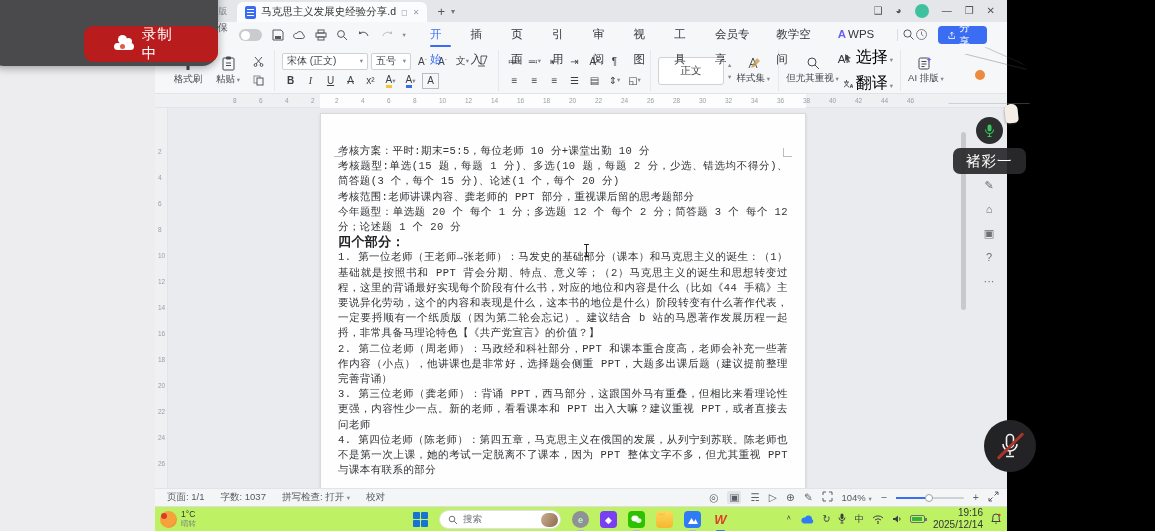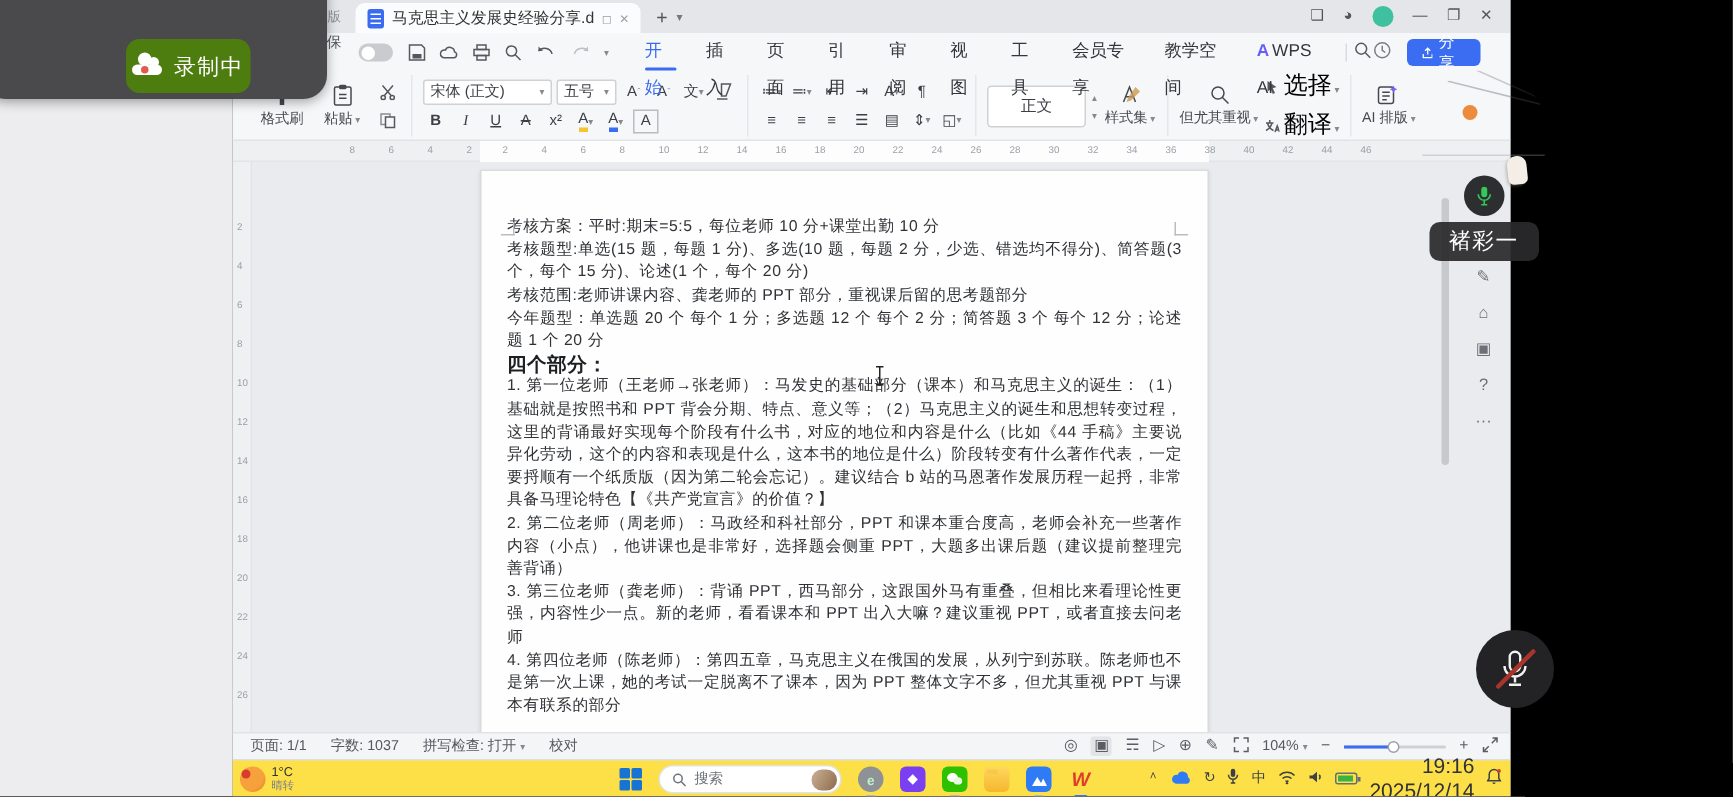--- a/index.html
+++ b/index.html
@@ -72,21 +72,21 @@
   .docarea { position:relative; height:380px; background:#e9ebee; overflow:hidden; }
   .vruler { position:absolute; left:0; top:0; width:13px; height:100%; background:#eef0f2; border-right:1px solid #e3e4e7; }
   .vtick { position:absolute; left:3px; font-size:6.5px; color:#9a9ea5; }
   .page { position:absolute; left:165px; top:5px; width:486px; height:600px; background:#fefefe;
     border:1px solid #d9dadc; box-shadow:0 1px 3px rgba(0,0,0,.10); padding:30px 17px 0 17px; }
   .cropmark { position:absolute; width:9px; height:9px; }
   .cm-tl { left:13px; top:34px; border-right:1px solid #b9bcc0; border-bottom:1px solid #b9bcc0; }
   .cm-tr { right:13px; top:34px; border-left:1px solid #b9bcc0; border-bottom:1px solid #b9bcc0; }
   .doc-title { font-family:"Liberation Serif","DejaVu Serif",serif; font-size:16px; font-weight:bold; color:#1d1f22;
     text-align:center; margin-bottom:11px; letter-spacing:1px; }
-  .para { font-family:Liberation Sans, sans-serif; font-size:10.5px; line-height:15.2px; color:#2f3236;
+  .para { font-family:Liberation Mono, monospace; font-size:10.5px; line-height:15.2px; color:#2f3236;
     text-align:justify; letter-spacing:0.4px; }
   .para.heading { font-weight:bold; font-size:13px; color:#1d1f22; }
   .ibeam { position:absolute; left:428px; top:136px; width:7px; height:13px; }
   .ibeam:before { content:""; position:absolute; left:3px; top:0; width:1px; height:13px; background:#222; }
   .ibeam:after { content:""; position:absolute; left:1px; top:0; width:5px; height:1px; background:#222; box-shadow:0 12px 0 #222; }
   .scroll-thumb { position:absolute; left:806px; top:24px; width:5px; height:178px; background:#c7c9cc; border-radius:3px; }
   .side-icons { position:absolute; left:822px; top:72px; width:24px; display:flex; flex-direction:column; align-items:center; gap:13px; }
   .side-icons span { font-size:11px; color:#6d7076; line-height:1; }
 
   
@@ -94,21 +94,21 @@
     font-size:9.5px; color:#55585e; padding:0 8px; }
   .sleft { display:flex; align-items:center; gap:16px; padding-left:4px; }
   .sright { margin-left:auto; display:flex; align-items:center; gap:9px; }
   .sico { font-size:10.5px; color:#5a5d63; line-height:1; }
   .sico.active { background:#e2e4e8; border-radius:2px; padding:1px 2px; }
   .zoom-slider { width:68px; height:2px; background:#cfd1d5; border-radius:1px; position:relative; }
   .zoom-slider .zfill { position:absolute; left:0; top:0; height:2px; width:45%; background:#3b6df2; }
   .zoom-slider .zdot { position:absolute; left:43%; top:-3px; width:8px; height:8px; border-radius:50%; background:#fff; border:1px solid #9aa0a8; }
 
   
-  .taskbar { position:absolute; left:0; bottom:0; width:852px; height:25px; background:#fde047; border-top:1px solid #dcdee1;
+  .taskbar { position:absolute; left:0; bottom:0; width:852px; height:25px; background:#bef264; border-top:1px solid #dcdee1;
     display:flex; align-items:center; }
   .weather { display:flex; align-items:center; gap:4px; padding-left:5px; }
   .wsun { width:17px; height:17px; border-radius:50%; background:radial-gradient(circle at 35% 35%, #f6a13c 60%, #e4742a 100%); position:relative; }
   .wsun:after { content:""; position:absolute; left:1px; top:2px; width:6px; height:6px; border-radius:50%; background:#d93c2c; }
   .wtxt { display:flex; flex-direction:column; line-height:1.1; }
   .wtemp { font-size:8.5px; color:#2f3236; }
   .wdesc { font-size:7.5px; color:#7b7f86; }
   .centerbar { position:absolute; left:258px; top:0; height:25px; display:flex; align-items:center; gap:11px; }
   .startbtn { width:15px; height:15px; display:grid; grid-template-columns:7px 7px; grid-template-rows:7px 7px; gap:1px; }
   .startbtn i { background:#1873d3; border-radius:1px; }
@@ -118,27 +118,27 @@
   .sthumb { width:17px; height:14px; border-radius:7px; background:linear-gradient(120deg,#cbb197,#8d6a4a); }
   .appico { width:17px; height:17px; border-radius:4px; position:relative; display:flex; align-items:center; justify-content:center; }
   .app-run:after { content:""; position:absolute; bottom:-4px; left:5px; width:7px; height:2px; border-radius:1px; background:#b4b7bb; }
   .app-active:after { content:""; position:absolute; bottom:-4px; left:4px; width:9px; height:2px; border-radius:1px; background:#2f7bf6; }
   .tray { margin-left:auto; display:flex; align-items:center; gap:8px; padding-right:6px; }
   .tray .tico { font-size:9.5px; color:#3d4045; line-height:1; }
   .battery { width:15px; height:8px; border:1px solid #6a6e74; border-radius:2px; position:relative; }
   .battery i { position:absolute; left:1px; top:1px; bottom:1px; width:10px; background:#3bb143; }
   .battery:after { content:""; position:absolute; right:-3px; top:2px; width:2px; height:3px; background:#6a6e74; }
   .clockbox { display:flex; flex-direction:column; align-items:flex-end; line-height:1.25; }
-  .clockbox span { font-size:14px; color:#2f3236; }
+  .clockbox span { font-size:10px; color:#2f3236; }
 
   
   .rec-toolbar { position:absolute; left:-12px; top:-14px; width:230px; height:80px; background:#4a4a4c;
     border-radius:0 0 16px 16px; box-shadow:0 2px 8px rgba(0,0,0,.35); }
-  .rec-pill { position:absolute; left:96px; top:40px; height:36px; background:#4d7c0f; border-radius:9px;
-    display:flex; align-items:center; gap:8px; padding:0 4px; }
+  .rec-pill { position:absolute; left:96px; top:40px; height:36px; background:#b91c1c; border-radius:9px;
+    display:flex; align-items:center; gap:8px; padding:0 30px; }
   .cloud-ic { position:relative; width:20px; height:12px; }
   .cloud-ic:before { content:""; position:absolute; left:0; bottom:0; width:20px; height:7px; border-radius:4px; background:#fff; }
   .cloud-ic:after { content:""; position:absolute; left:4px; top:-3px; width:9px; height:9px; border-radius:50%; background:#fff;
     box-shadow:6px 2px 0 -1px #fff; }
   .cloud-dot { position:absolute; left:6px; bottom:1px; width:5px; height:5px; border-radius:50%; background:#e05a4e; z-index:2; }
   .rec-text { color:#fff; font-size:14.5px; letter-spacing:1px; }
 
   .pavatar { position:absolute; left:946px; top:47px; width:86px; height:86px; border-radius:50%; overflow:hidden;
     background:linear-gradient(180deg,#d9a391 0%,#eec2ac 38%,#ecd7c8 54%,#cdocde 58%,#cddde6 64%,#c6d8e2 100%); }
   .pavatar .sun { position:absolute; left:34%; top:27%; width:10px; height:10px; border-radius:50%; background:#ec8a3e; filter:blur(.5px); }

